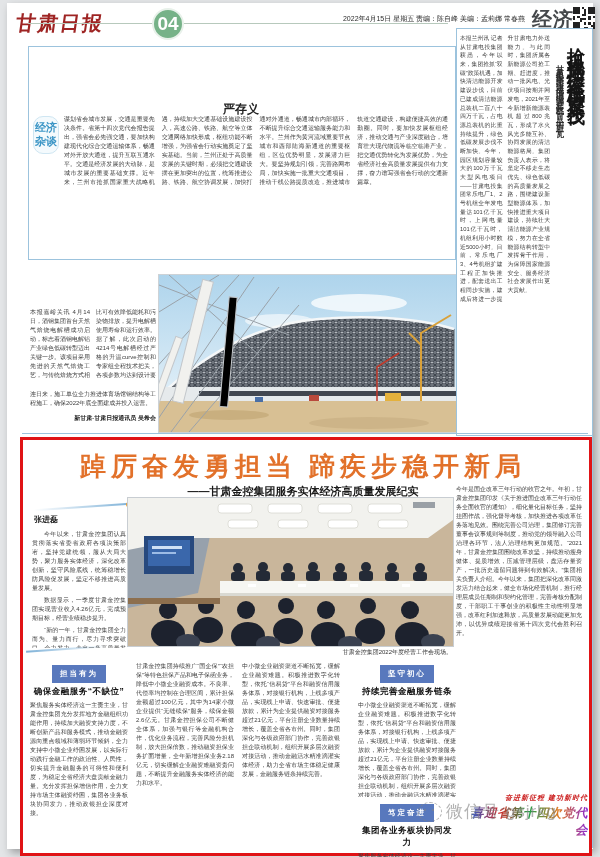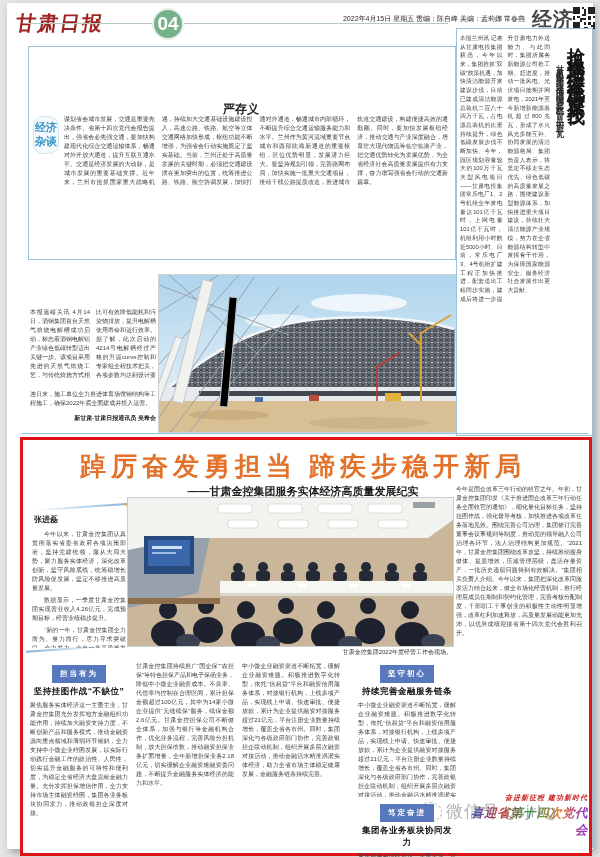--- a/index.html
+++ b/index.html
@@ -256,21 +256,21 @@
           <ellipse cx="305" cy="144" rx="12" ry="8"></ellipse>
       </g>
       <rect x="0" y="100" width="92" height="6" fill="#8d6f4e"></rect>
     </svg>
   </div>
   <div class="abs meet-cap">甘肃金控集团2022年度经营工作会现场。</div>
 
   <div class="abs bcol bcol1">
     <div class="subhead">
       <span class="tag">担当有为</span>
-      <div class="st">坚持挂图作战“不缺位”</div>
+      <div class="st">确保金融服务“不缺位”</div>
     </div>
     <div class="greek greekfill">聚焦服务实体经济这一主责主业，甘肃金控集团充分发挥地方金融组织功能作用，持续加大融资支持力度，不断创新产品和服务模式，推动金融资源向重点领域和薄弱环节倾斜，全力支持中小微企业纾困发展，以实际行动践行金融工作的政治性、人民性，切实提升金融服务的可得性和便利度，为稳定全省经济大盘贡献金融力量。充分发挥担保增信作用，全力支持市场主体融资纾困，集团各业务板块协同发力，推动政银担企深度对接。</div>
   </div>
   <div class="abs greek bcol bcol2">甘肃金控集团持续推广“国企保”“农担保”等特色担保产品和电子保函业务，降低中小微企业融资成本。不良率、代偿率均控制在合理区间，累计担保金额超过100亿元，其中为14家小微企业提供“无缝续保”服务，续保金额2.6亿元。甘肃金控担保公司不断健全体系，加强与银行等金融机构合作，优化业务流程，完善风险分担机制，放大担保倍数，推动融资担保业务扩面增量，全年新增担保业务2.18亿元，切实缓解企业融资难融资贵问题，不断提升金融服务实体经济的能力和水平。</div>
   <div class="abs greek bcol bcol3">中小微企业融资渠道不断拓宽，缓解企业融资难题。积极推进数字化转型，依托“信易贷”平台和融资信用服务体系，对接银行机构，上线多项产品，实现线上申请、快速审批、便捷放款，累计为企业提供融资对接服务超过21亿元，平台注册企业数量持续增长，覆盖全省各市州。同时，集团深化与各级政府部门协作，完善政银担企联动机制，组织开展多层次融资对接活动，推动金融活水精准滴灌实体经济，助力全省市场主体稳定健康发展，金融服务链条持续完善。</div>
   <div class="abs bcol bcol4">
     <div class="subhead">
       <span class="tag">坚守初心</span>
       <div class="st">持续完善金融服务链条</div>
     </div>

